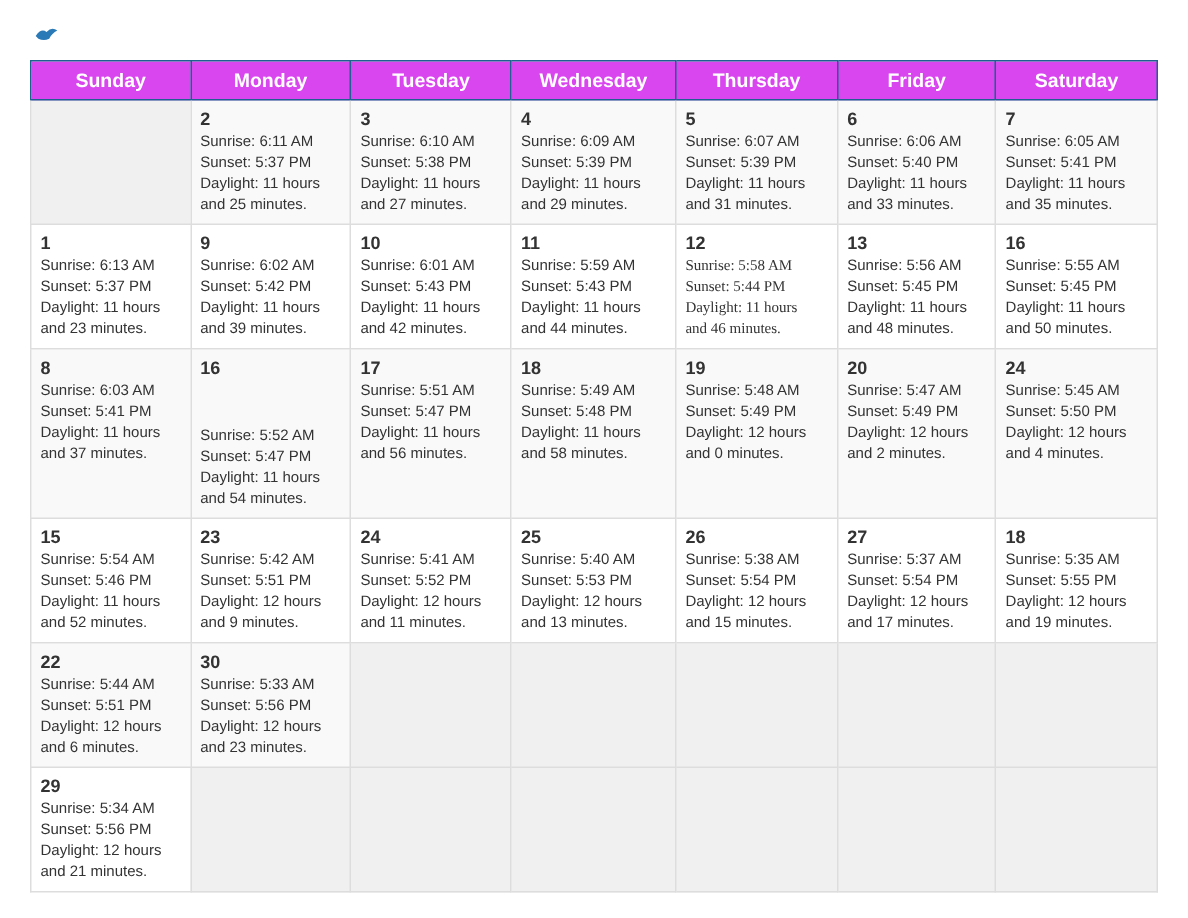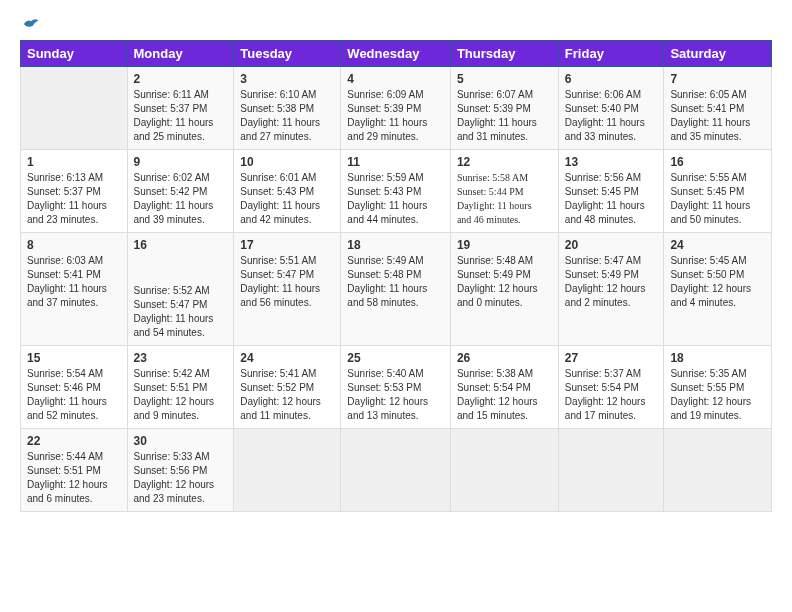--- a/index.html
+++ b/index.html
@@ -49,26 +49,26 @@
       font-size: 14px;
       color: #555;
       margin-top: 2px;
     }
     .calendar {
       width: 100%;
       border-collapse: collapse;
       margin-top: 8px;
     }
     .calendar thead th {
-      background-color: #6d28d9;
+      background-color: #d946ef;
       color: #fff;
       font-size: 13px;
       font-weight: bold;
       padding: 5px 6px;
-      text-align: left;
+      text-align: center;
       border: 1px solid #1e6090;
     }
     .calendar tbody td {
       vertical-align: top;
       padding: 5px 6px;
       border: 1px solid #ddd;
       background: #fff;
       font-size: 10.5px;
       color: #333;
       width: 113px;
@@ -341,14 +341,29 @@
 Sunset: 5:56 PM
 Daylight: 12 hours
 and 23 minutes.</div>
         </td>
         <td class="empty-cell"></td>
         <td class="empty-cell"></td>
         <td class="empty-cell"></td>
         <td class="empty-cell"></td>
         <td class="empty-cell"></td>
       </tr>
+      <tr>
+        <td>
+          <span class="day-num">29</span>
+          <div class="day-info" style="white-space: pre-line;">Sunrise: 5:34 AM
+Sunset: 5:56 PM
+Daylight: 12 hours
+and 21 minutes.</div>
+        </td>
+        <td class="empty-cell"></td>
+        <td class="empty-cell"></td>
+        <td class="empty-cell"></td>
+        <td class="empty-cell"></td>
+        <td class="empty-cell"></td>
+        <td class="empty-cell"></td>
+      </tr>
     </tbody>
 </table>
 
 </body></html>

